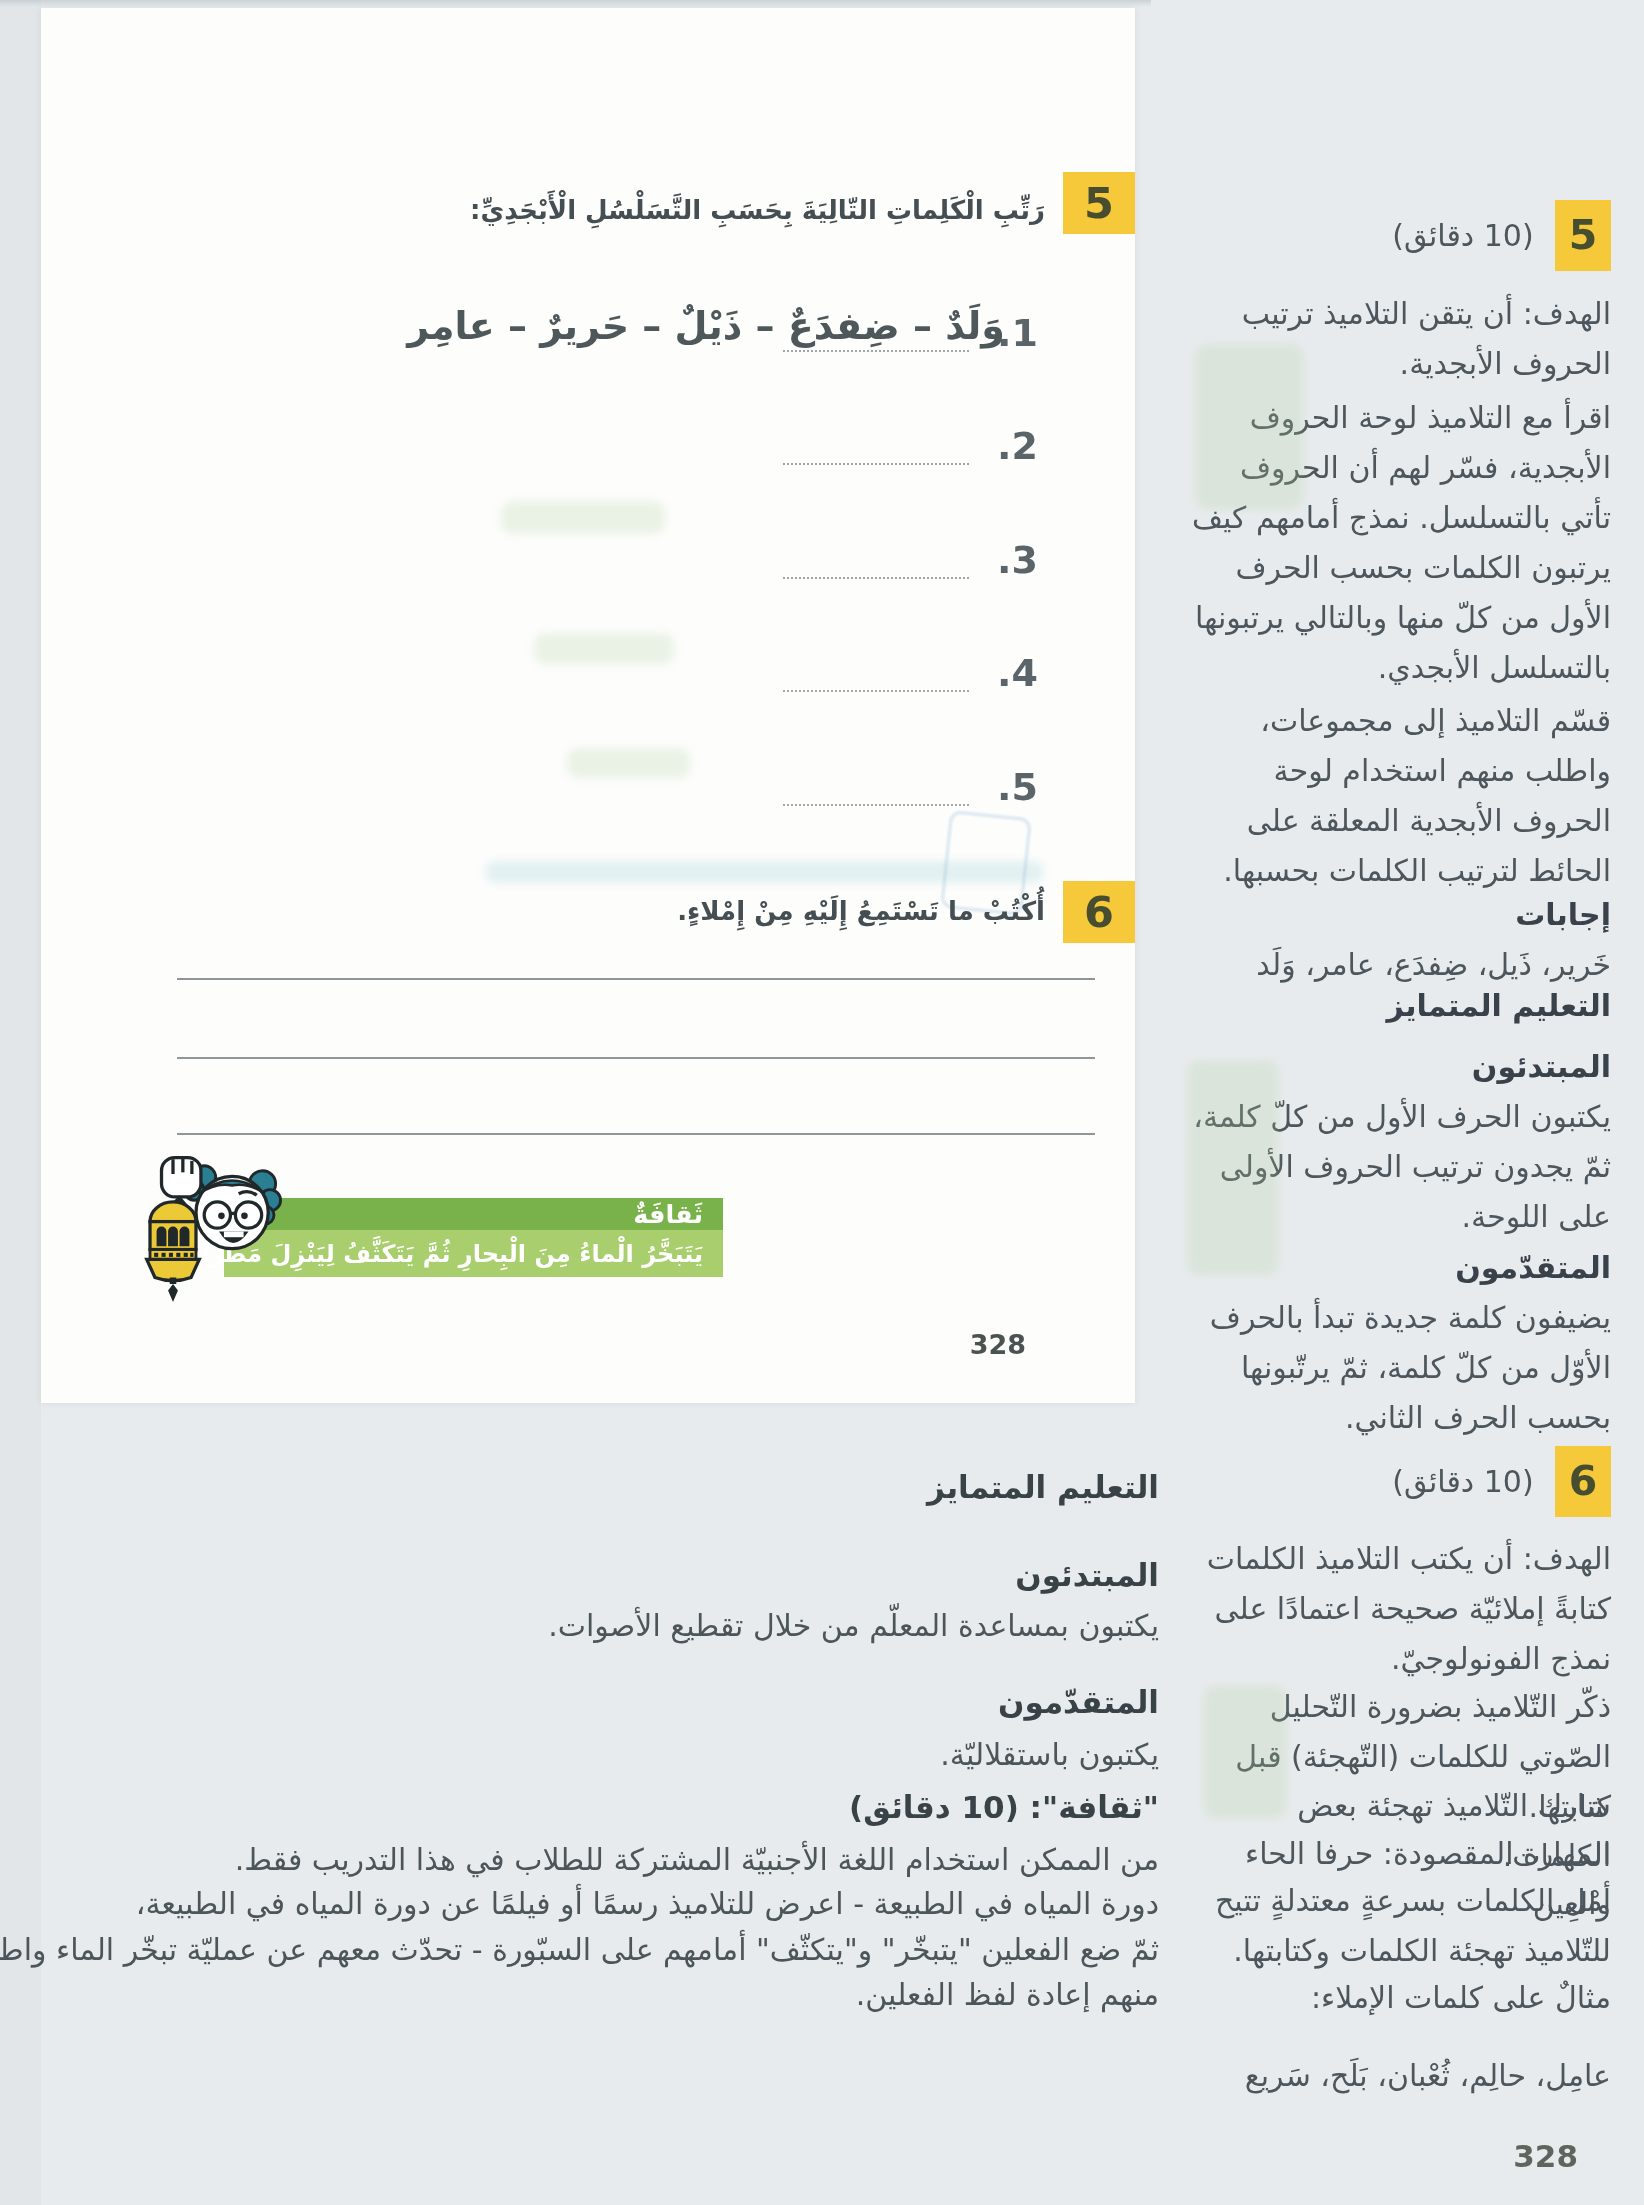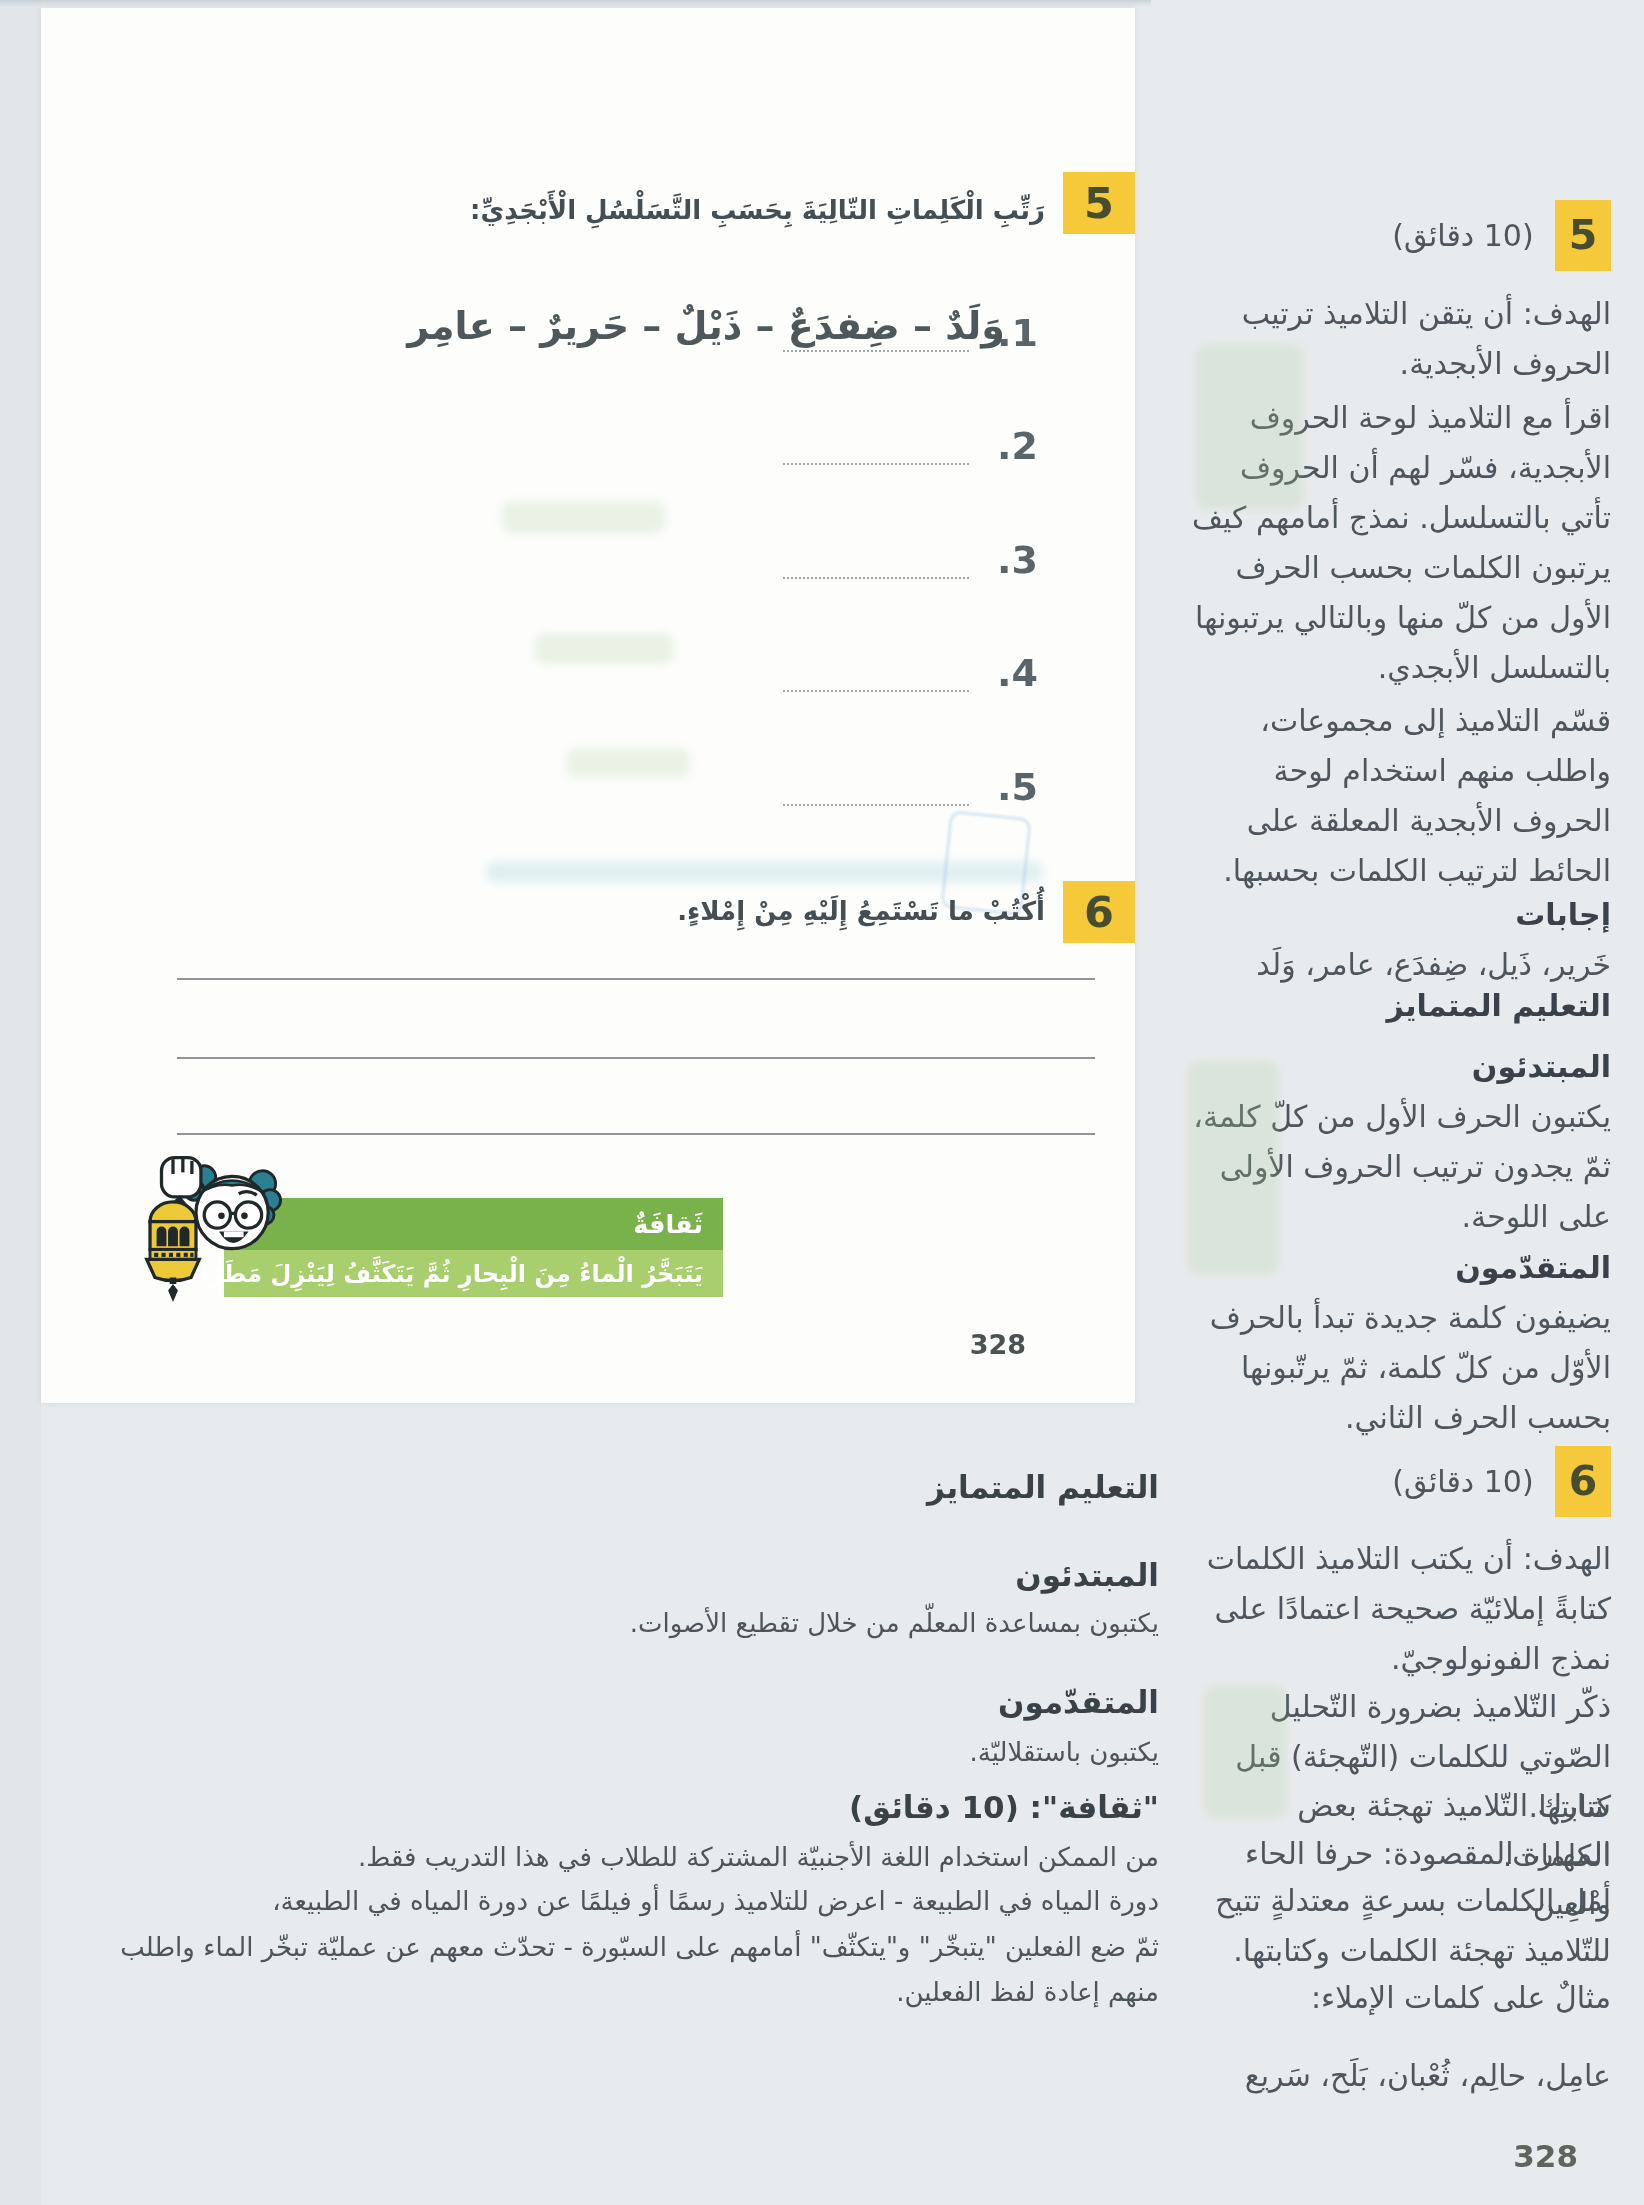--- a/index.html
+++ b/index.html
@@ -29,38 +29,38 @@
   #ex5-words{font-size:38px;font-weight:700;color:#4e585b;white-space:nowrap;}
 
   .ans-row{display:flex;align-items:flex-end;gap:28px;direction:rtl;}
   .q-num{font-size:38px;font-weight:600;color:#5b6468;line-height:1;}
   .dotline{width:186px;height:33px;border-bottom:2.5px dotted #9fa5a8;}
 
   .write-line{width:918px;height:0;border-bottom:2.5px solid #8f9598;}
 
   
   #culture-box{left:183px;top:1190px;width:499px;}
-  #culture-head{height:52px;background:#79B24A;display:flex;align-items:center;justify-content:flex-start;padding:0 20px;box-sizing:border-box;}
+  #culture-head{height:32px;background:#79B24A;display:flex;align-items:center;justify-content:flex-start;padding:0 20px;box-sizing:border-box;}
   #culture-head span{color:#fff;font-size:25.5px;font-weight:700;}
   #culture-body{height:47px;background:#A9CE6E;display:flex;align-items:center;padding:0 20px;box-sizing:border-box;}
   #culture-body span{color:#fff;font-size:24px;font-weight:600;white-space:nowrap;}
 
   .pagenum{font-size:27px;font-weight:700;color:#4b5352;}
 
   
   #sidebar{left:1188px;top:0;width:423px;height:2205px;}
   .sb-row{position:absolute;right:0;display:flex;align-items:center;gap:21.4px;direction:rtl;}
   .sb-duration{font-size:30px;color:#4d565c;}
   .sb-p{position:absolute;right:0;width:423px;margin:0;font-size:30px;line-height:50px;color:#4d565c;text-align:right;}
   .sb-h{position:absolute;right:0;width:423px;margin:0;font-size:30px;line-height:46px;color:#39424a;font-weight:700;text-align:right;}
 
   
   #bottom-section{left:49px;top:0;width:1110px;height:2205px;}
   .bt-h{position:absolute;right:0;margin:0;font-size:31px;font-weight:700;color:#394247;text-align:right;white-space:nowrap;}
-  .bt-p{position:absolute;right:0;margin:0;font-size:26px;color:#4c555a;text-align:right;white-space:nowrap;}
+  .bt-p{position:absolute;right:0;margin:0;font-size:30px;color:#4c555a;text-align:right;white-space:nowrap;}
 
   #big-pagenum{font-size:31px;font-weight:700;color:#5d655d;}
 
   
   .ghost{position:absolute;filter:blur(4.1px);border-radius:11.5px;pointer-events:none;}
   .g-green{background:rgba(170,205,150,.22);}
   .g-teal{background:rgba(120,190,200,.20);}
   #ghost-phone{border:3.3px solid rgba(150,190,215,.35);border-radius:11.5px;transform:rotate(6deg);filter:blur(0.8px);}
 </style>
 </head>

